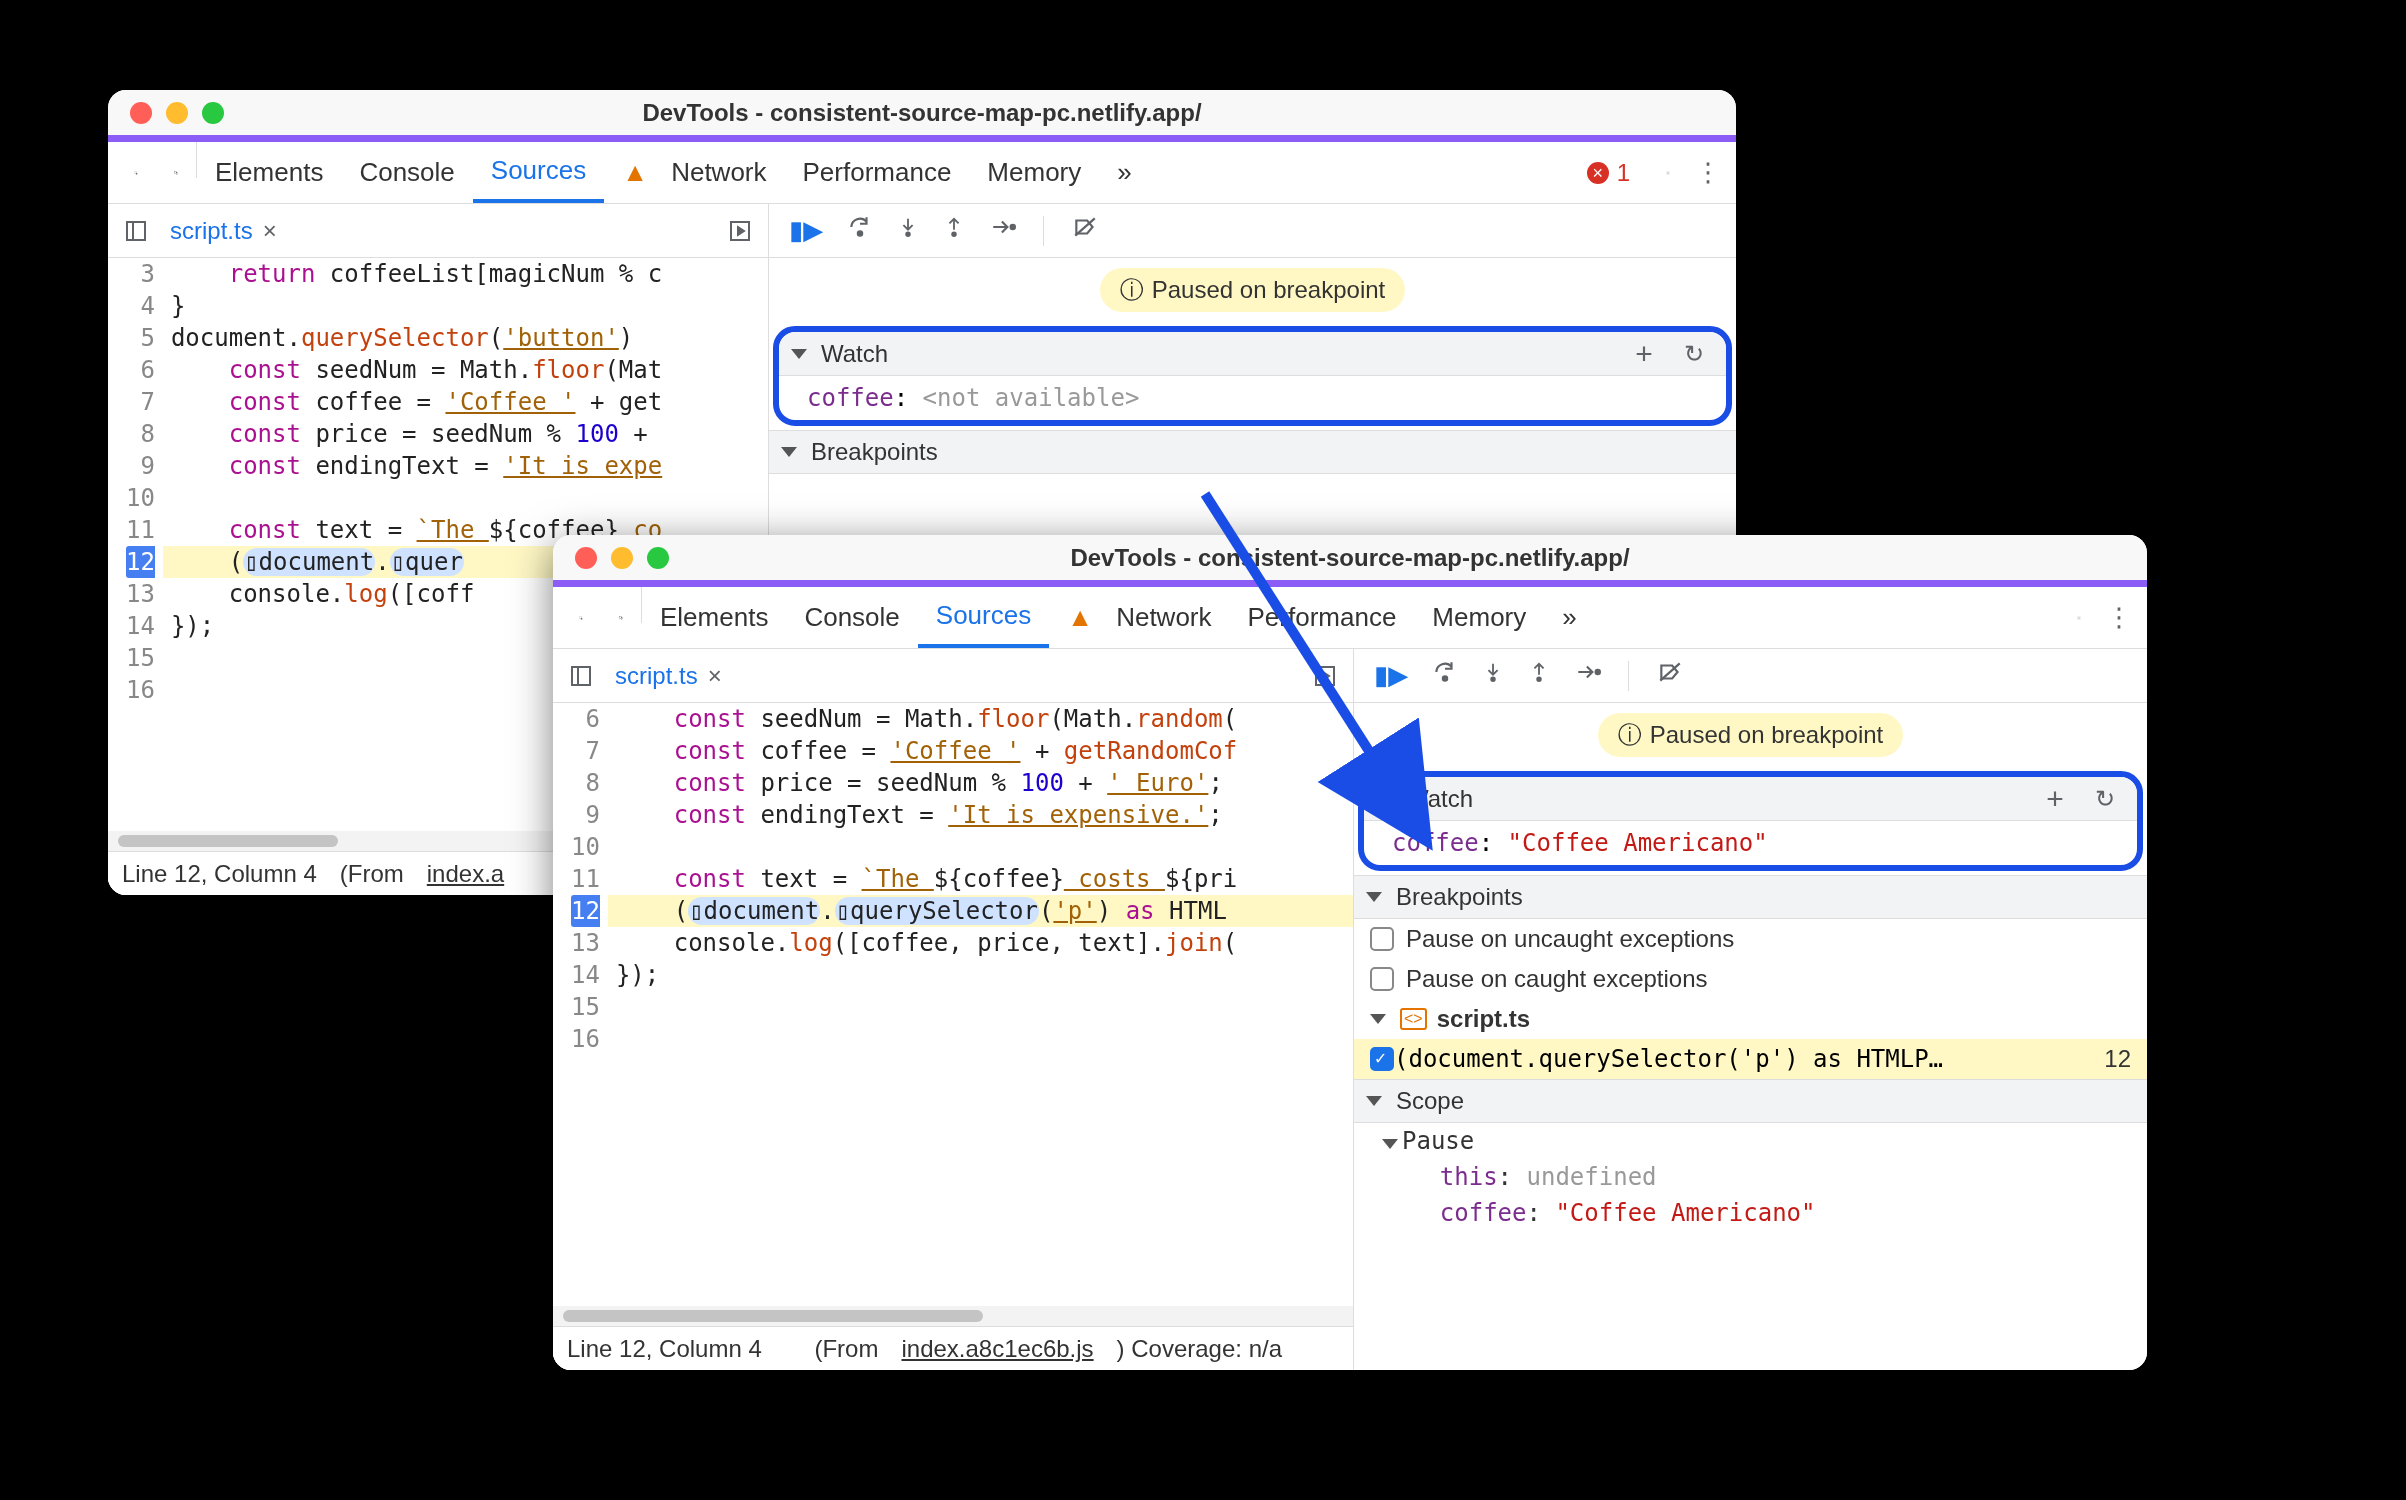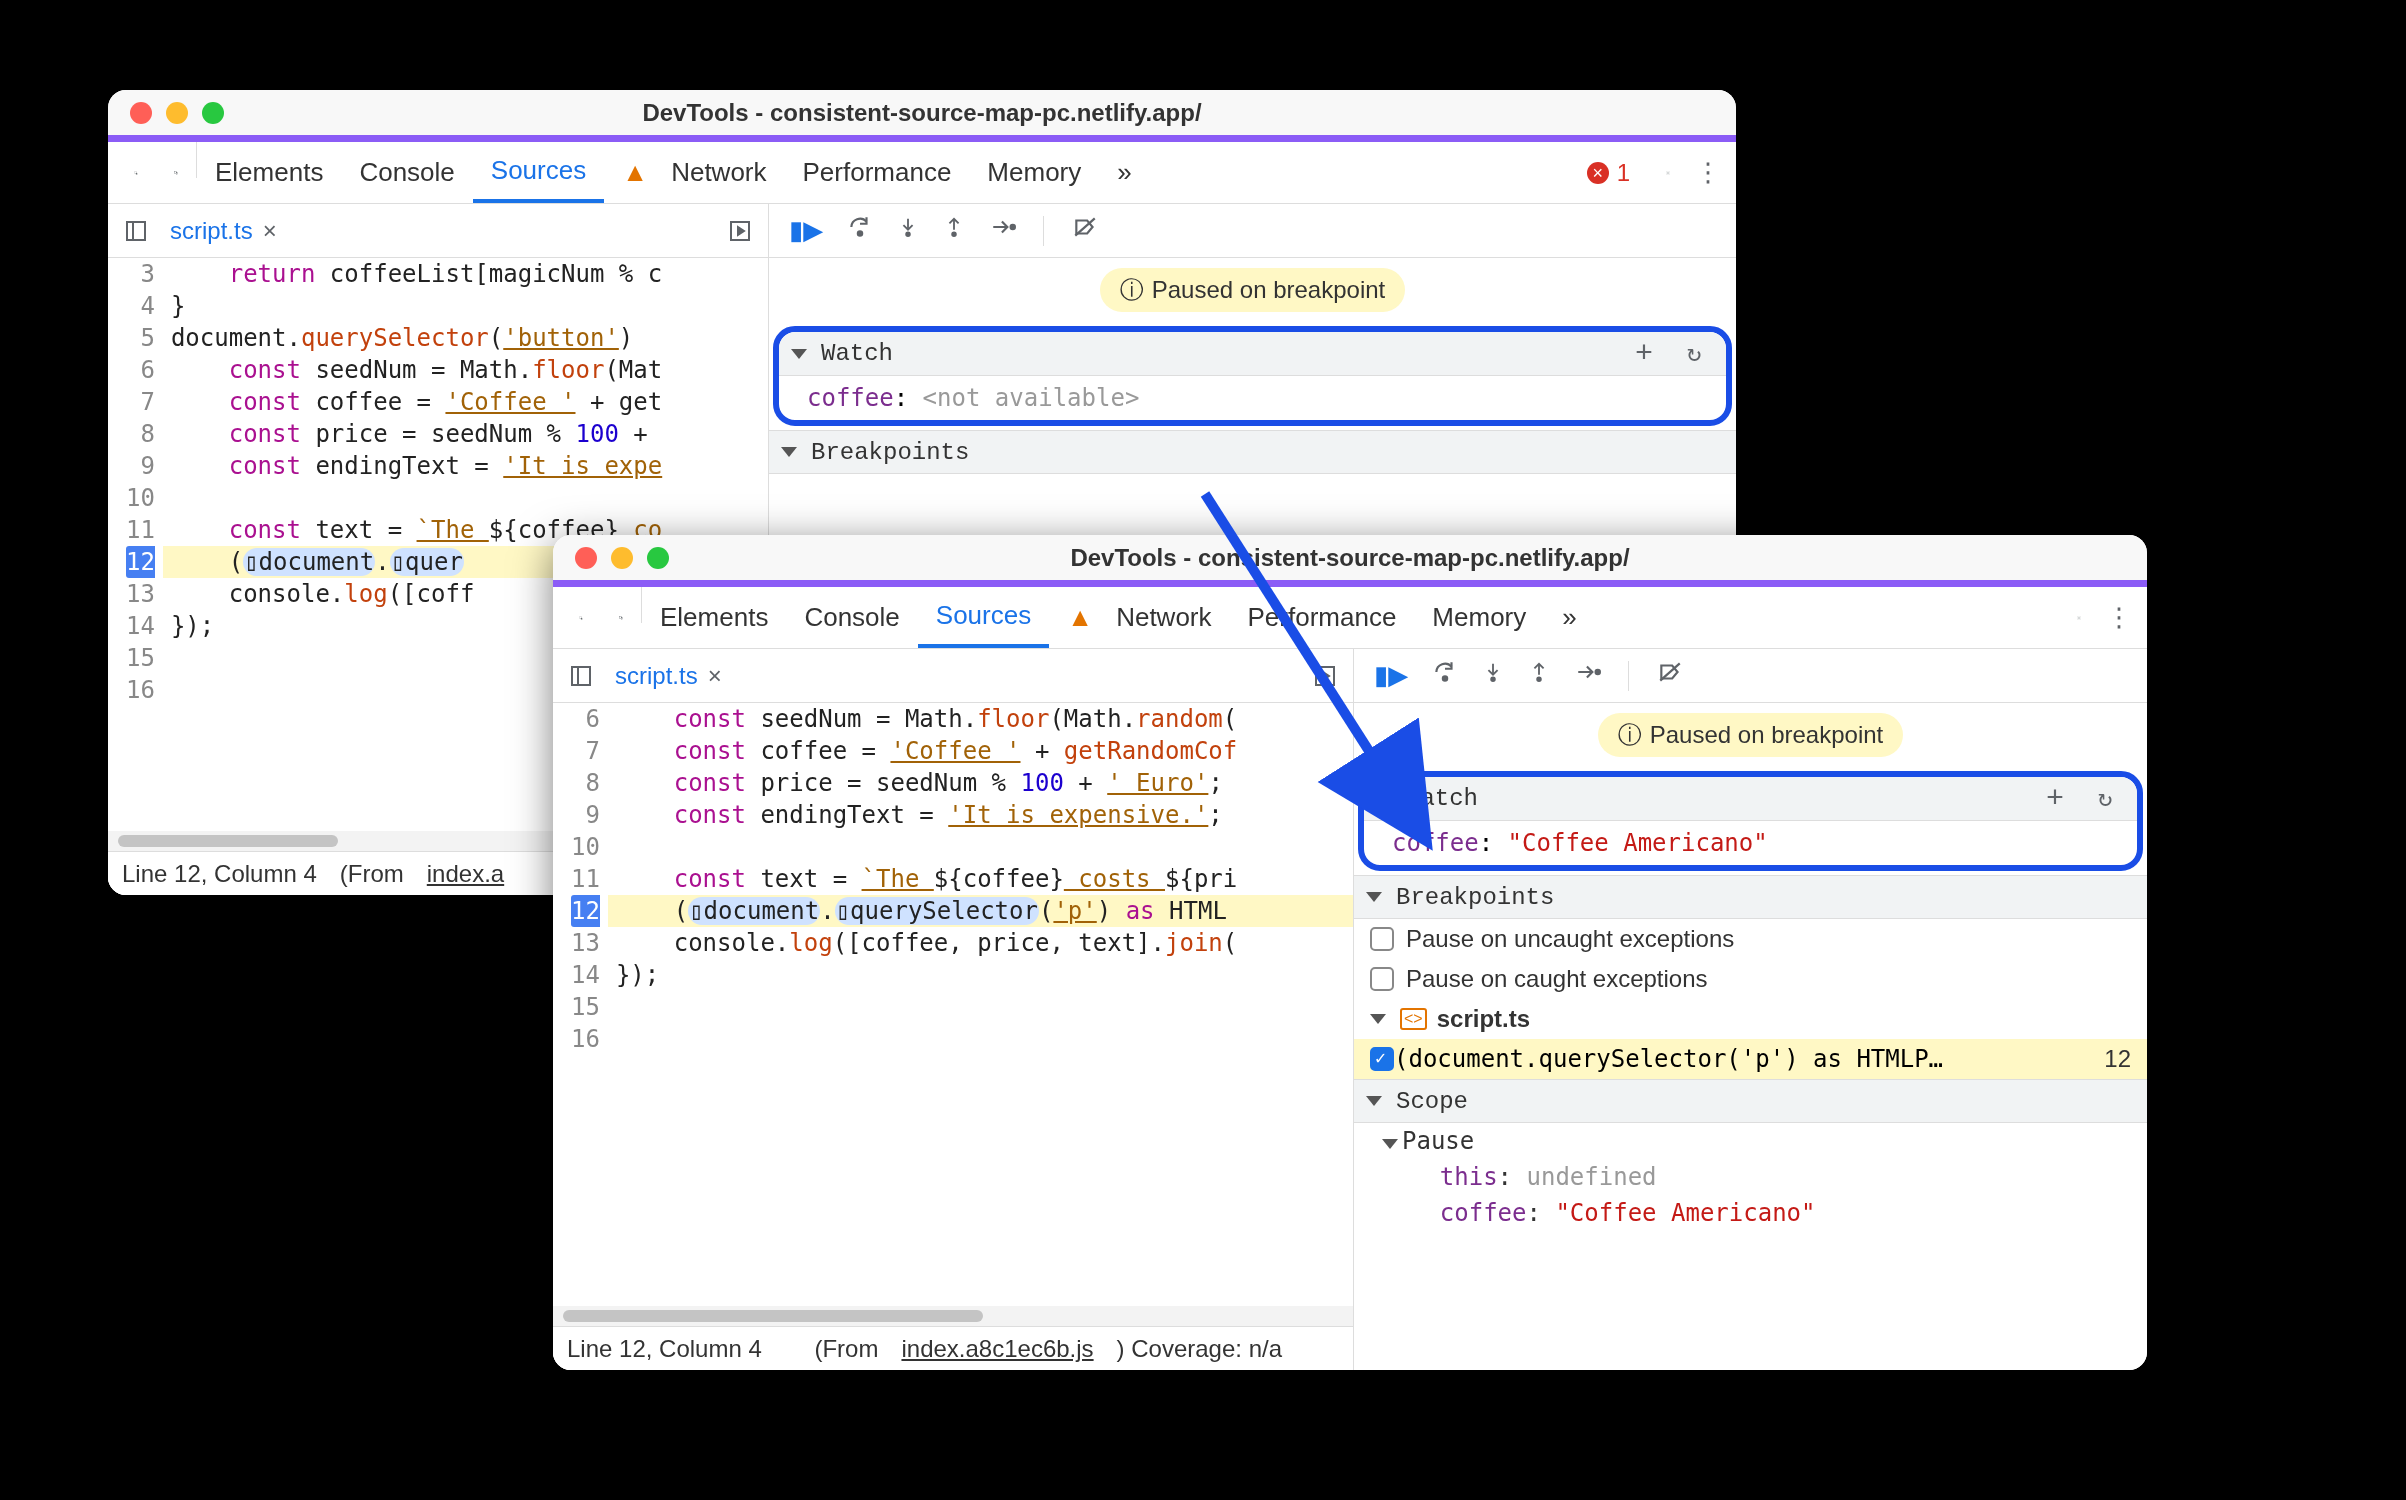--- a/index.html
+++ b/index.html
@@ -74,21 +74,21 @@
   .tk-pill{background:#cfe2ff;border-radius:14px;padding:0 1px;}
   .scrollbar-h{height:20px;background:#f3f3f3;position:relative;}
   .scrollbar-h .thumb{position:absolute;top:4px;height:12px;background:#c4c4c4;border-radius:6px;}
   .statusbar{height:44px;border-top:1px solid #ddd;background:#fff;display:flex;align-items:center;padding:0 14px;font-size:24px;color:#333;gap:23px;}
   .statusbar .u{text-decoration:underline;}
   .right-pane{width:var(--rw);background:#fff;border-left:1px solid #ddd;display:flex;flex-direction:column;overflow:hidden;}
   .dbgbar{height:54px;border-bottom:1px solid #ddd;display:flex;align-items:center;gap:24px;padding:0 20px;color:#5f6368;font-size:26px;}
   .dbgbar .divider{width:1px;height:30px;background:#ddd;margin:0 2px;}
   .pausebar{display:flex;justify-content:center;padding:10px 0;}
   .pill{background:#fff8c5;border-radius:24px;padding:6px 20px;font-size:24px;color:#333;display:flex;align-items:center;gap:8px;}
-  .section-head{background:#f1f3f4;border-top:1px solid #ddd;border-bottom:1px solid #ddd;height:44px;display:flex;align-items:center;padding:0 12px;font-size:24px;color:#333;gap:10px;font-family:Liberation Mono, monospace;}
+  .section-head{background:#f1f3f4;border-top:1px solid #ddd;border-bottom:1px solid #ddd;height:44px;display:flex;align-items:center;padding:0 12px;font-size:24px;color:#333;gap:10px;}
   .section-head .spacer{flex:1;}
   .highlight-wrap{border:6px solid #1a4de6;border-radius:22px;margin:4px;position:relative;z-index:3;background:#fff;overflow:hidden;}
   .highlight-wrap .section-head{border-top:none;border-radius:16px 16px 0 0;}
   .watch-row{padding:8px 28px;font-family:Menlo,monospace;font-size:24px;}
   .watch-row .wn{color:#7b2d8e;}
   .watch-row .wv-na{color:#999;}
   .watch-row .wv-str{color:#c41a16;}
   .chk-row{display:flex;align-items:center;gap:12px;padding:6px 16px;font-size:24px;color:#333;}
   .chk{width:24px;height:24px;border:2px solid #888;border-radius:5px;display:inline-block;}
   .chk.on{background:#1a73e8;border-color:#1a73e8;position:relative;}

